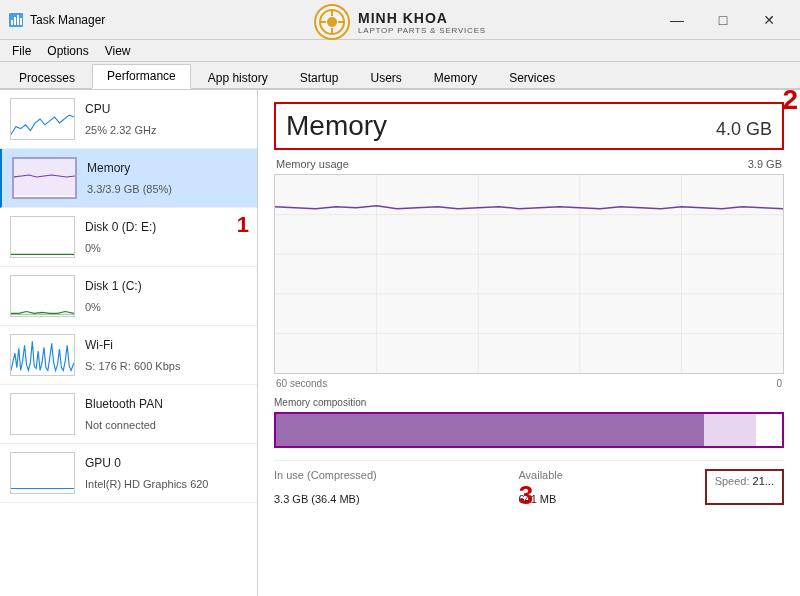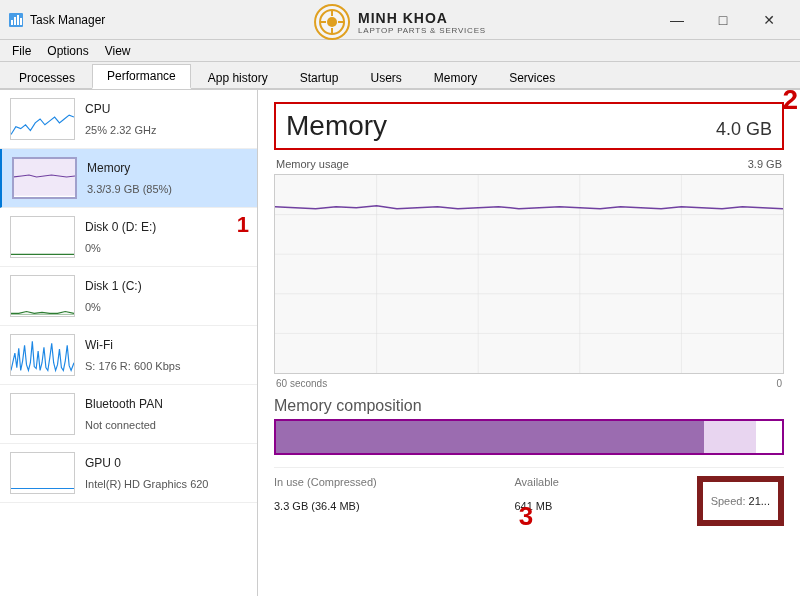--- a/index.html
+++ b/index.html
@@ -89,39 +89,39 @@
     
     .graph-area {
       border: 1px solid #ccc; background: #f8f8f8; height: 200px;
       margin-bottom: 4px; position: relative; overflow: hidden;
     }
     .graph-time {
       display: flex; justify-content: space-between; font-size: 10px; color: #777;
       margin-bottom: 8px; padding: 0 2px;
     }
 
-    .section-label { font-size: 16px; color: #555; margin-bottom: 4px; }
+    .section-label { font-size: 10px; color: #555; margin-bottom: 4px; }
     .memory-composition {
       height: 36px; border: 2px solid #8b008b; background: #f0e0ff;
       margin-bottom: 12px; display: flex;
     }
     .comp-used { background: #9b6cb0; flex: 3.3; }
     .comp-available { background: #e8d5f0; flex: 0.4; }
     .comp-free { background: white; flex: 0.2; }
 
     .bottom-stats {
       display: flex; justify-content: space-between; font-size: 11px; color: #333;
       border-top: 1px solid #eee; padding-top: 8px;
     }
     .stat-item { display: flex; flex-direction: column; gap: 12px; }
     .stat-label { color: #777; }
     .stat-value { color: #222; font-size: 11px; }
 
     .speed-box {
-      border: 6px solid #7f1d1d; padding: 13px 8px; font-size: 11px;
+      border: 2px solid #7f1d1d; padding: 4px 8px; font-size: 11px;
     }
 
     
     svg.mini { width: 65px; height: 42px; }
   </style>
 </head>
 <body>
 
 <div style="position:relative; width:800px; height:596px; overflow:hidden;">
 

